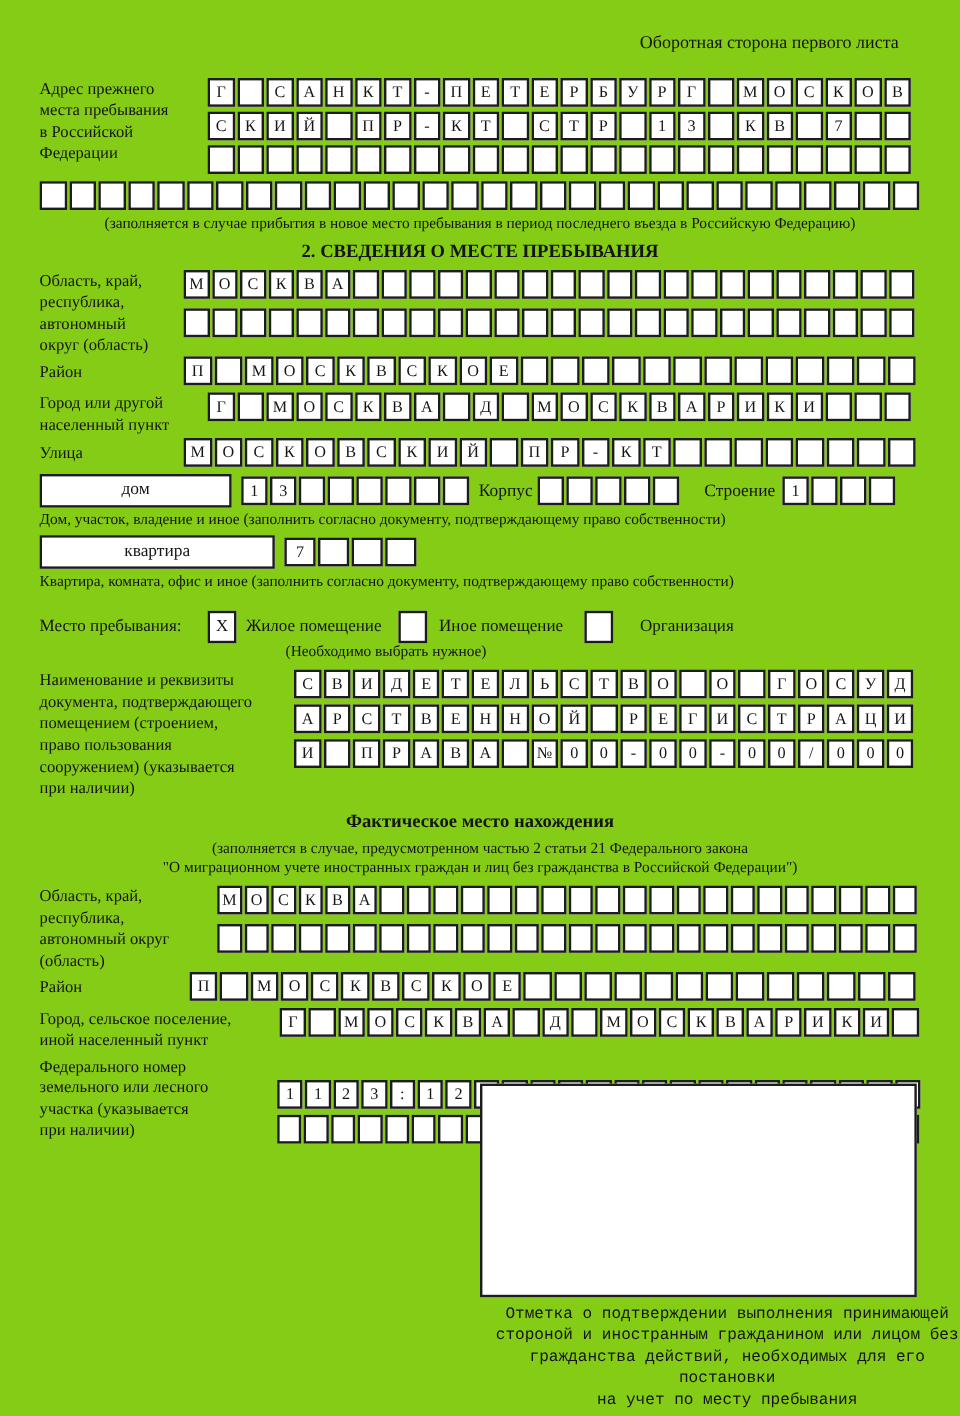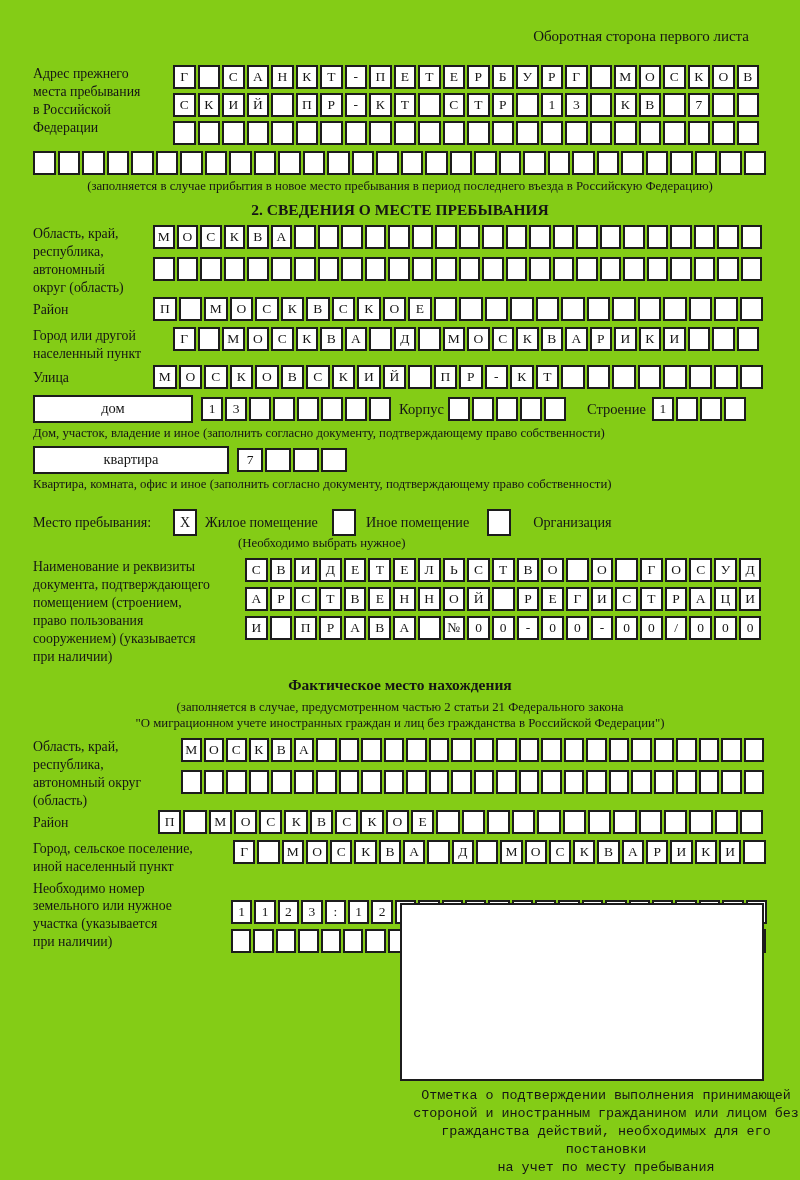--- a/index.html
+++ b/index.html
@@ -615,22 +615,22 @@
           <div class="cell">И</div>
           <div class="cell">К</div>
           <div class="cell">И</div>
           <div class="cell"></div>
         </div>
     </div>
   </div>
 
   <div class="block">
     <div class="lbl" style="width:198px">
-      <span>Необходимо номер</span>
-      <span>земельного или нужное</span>
+      <span>Федерального номер</span>
+      <span>земельного или лесного</span>
       <span>участка (указывается</span>
       <span>при наличии)</span>
     </div>
     <div class="gridcol" style="padding-top:20px">
       <div class="cells" style="--cw:21.4px;margin-bottom:5px">
           <div class="cell">1</div>
           <div class="cell">1</div>
           <div class="cell">2</div>
           <div class="cell">3</div>
           <div class="cell">:</div>

